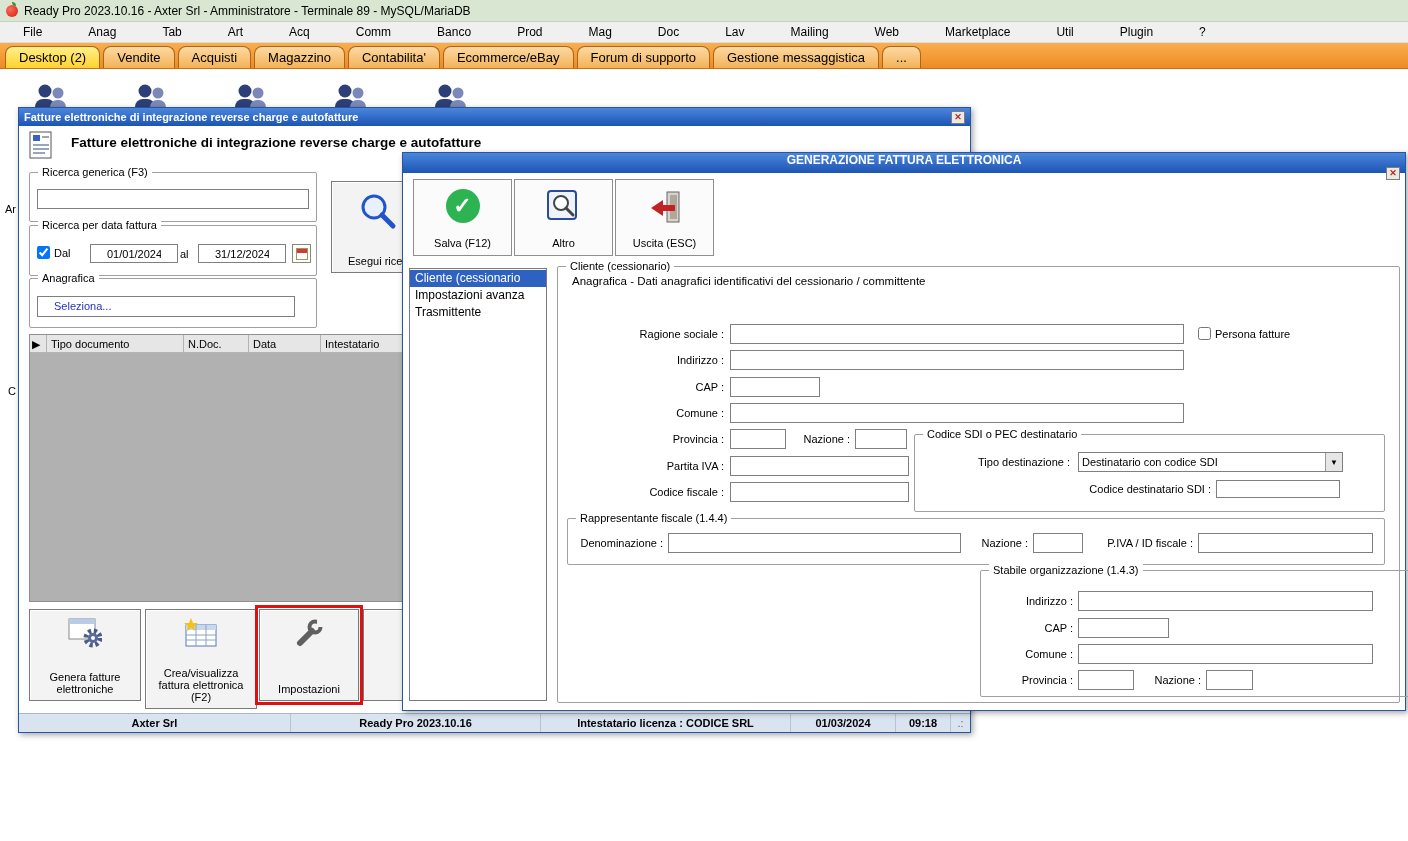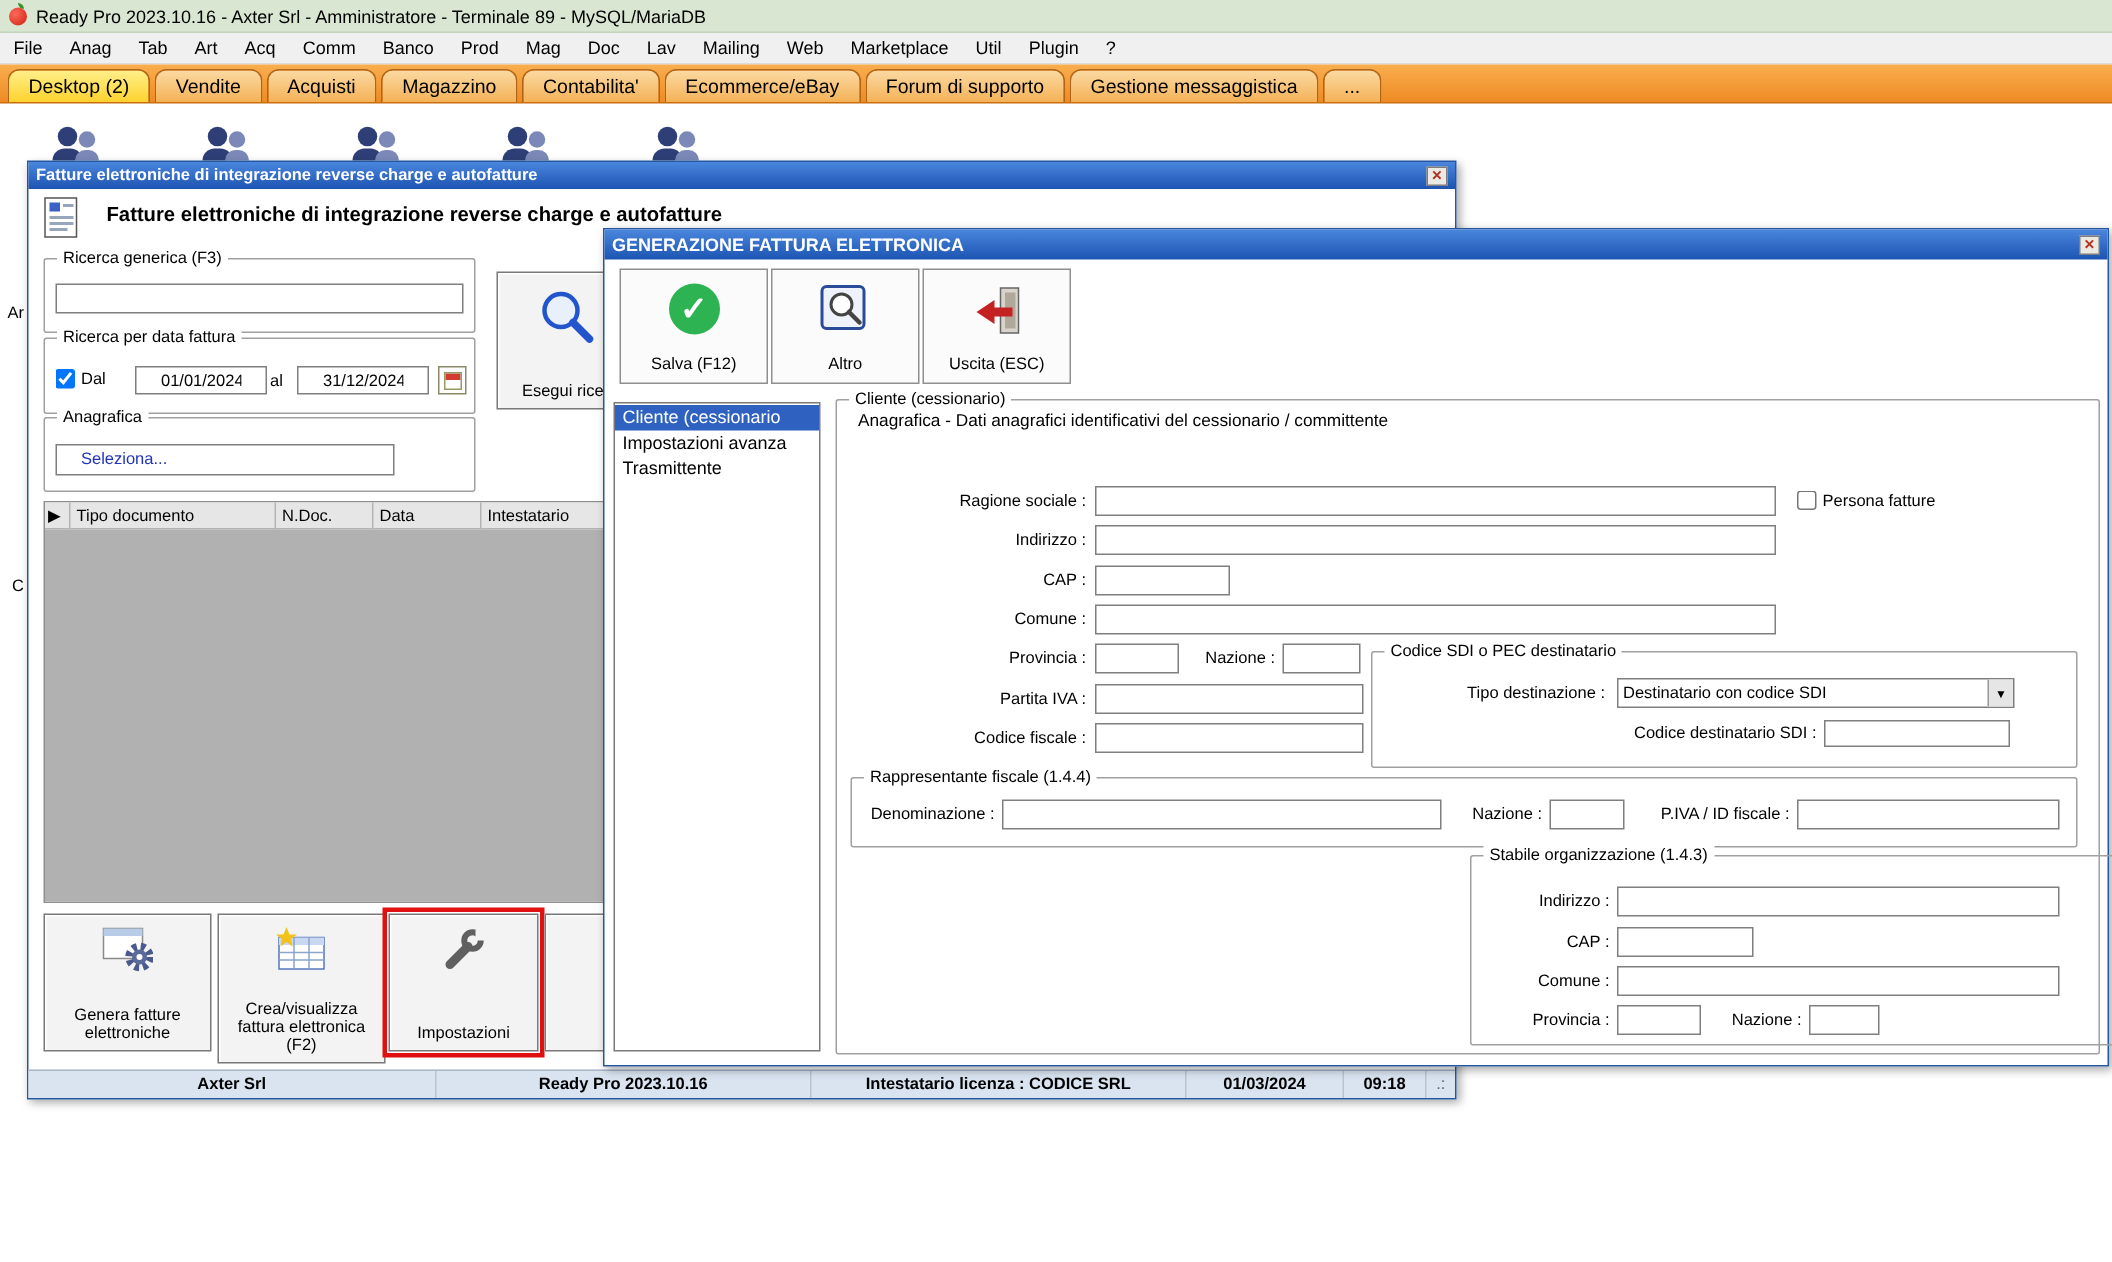--- a/index.html
+++ b/index.html
@@ -8,38 +8,38 @@
 
   
   .titlebar { height:22px; background:#d8e6d2; display:flex; align-items:center;
     gap:6px; padding:0 6px; font-size:12px; border-bottom:1px solid #c2d2bc; }
   .apple { width:12px; height:12px; background:radial-gradient(circle at 35% 35%, #ff6a5a, #cc1f10);
     border-radius:50%; position:relative; flex:0 0 auto; }
   .apple::after { content:""; position:absolute; top:-3px; left:6px; width:4px; height:4px;
     background:#3f8f2f; border-radius:0 4px 0 4px; }
   .menubar { height:21px; background:#f0f0f0; display:flex; align-items:center;
     font-size:12px; border-bottom:1px solid #dcdcdc; }
-  .menubar span { padding:0 9px; cursor:default; }
+  .menubar span { padding:0 23px; cursor:default; }
   .tabbar { height:26px; background:linear-gradient(#f9ae4e,#ee8b24);
     border-bottom:1px solid #c96f10; display:flex; align-items:flex-end; padding-left:5px; gap:3px; }
   .tab { height:22px; display:flex; align-items:center; padding:0 13px; font-size:13px;
     border:1px solid #b06418; border-bottom:none; border-radius:8px 8px 0 0;
     background:linear-gradient(#fbd9a2,#f4b257); white-space:nowrap; cursor:default; }
   .tab.active { background:linear-gradient(#fff08a,#ffd22e); }
 
   
   .dicon { position:absolute; top:82px; z-index:0; }
   .dlabel { position:absolute; z-index:0; font-size:11px; }
 
   
   .win { position:absolute; background:#fff; border:1px solid #26569e;
     box-shadow:2px 2px 6px rgba(0,0,0,.35); }
   .win-title { height:18px; background:linear-gradient(#4a86dd,#1d54b2); color:#fff;
     font-weight:bold; font-size:11px; display:flex; align-items:center; padding:0 5px; }
-  .win2 .win-title { height:20px; font-size:12px; }
+  .win2 .win-title { height:20px; font-size:12px;flex-direction:column; }
   .close-btn { margin-left:auto; width:14px; height:13px; background:#ece8e2;
     border:1px solid #7d7d7d; color:#b03020; font-size:9px; line-height:11px;
     text-align:center; font-weight:bold; cursor:default; }
 
   .group { position:absolute; border:1px solid #a0a0a0; border-radius:2px; }
   .group .legend { position:absolute; top:-8px; left:8px; background:#fff;
     padding:0 4px; font-size:11px; line-height:14px; white-space:nowrap; }
 
   .lblr { position:absolute; font-size:11px; line-height:20px; text-align:right; white-space:nowrap; }
   .inp { position:absolute; height:20px; border:1px solid #7f7f7f; background:#fff;
@@ -192,21 +192,21 @@
     <input class="inp" style="left: 60px; top: 18px; width: 88px; height: 19px;" value="01/01/2024">
     <span class="lblr" style="left:150px; top:18px; width:14px; text-align:left">al</span>
     <input class="inp" style="left: 168px; top: 18px; width: 88px; height: 19px;" value="31/12/2024">
     <span style="position:absolute; left:262px; top:18px; width:19px; height:19px; border:1px solid #8a8a6a; background:#fff; display:flex; align-items:center; justify-content:center">
       <span style="width:12px; height:12px; border:1px solid #996; background:linear-gradient(#d23b2f 0 4px, #fff 4px)"></span>
     </span>
   </div>
 
   <div class="group" style="left:10px; top:170px; width:288px; height:50px">
     <span class="legend">Anagrafica</span>
-    <div class="inp" style="left:7px; top:17px; width:226px; height:21px; line-height:19px; color:#2233bb">Seleziona...</div>
+    <div class="inp" style="left:7px; top:17px; width:258px; height:21px; line-height:19px; color:#2233bb">Seleziona...</div>
   </div>
 
   <div class="bigbtn" style="left:312px; top:73px; width:92px; height:92px">
     <svg width="42" height="42">
       <circle cx="18" cy="17" r="11" fill="#e8f0fb" stroke="#2255cc" stroke-width="3"></circle>
       <line x1="26" y1="25" x2="37" y2="36" stroke="#2255cc" stroke-width="5" stroke-linecap="round"></line>
     </svg>
     <span class="cap">Esegui ricer</span>
   </div>
 

